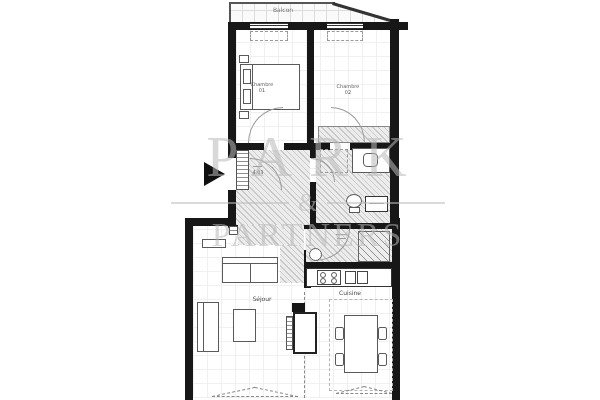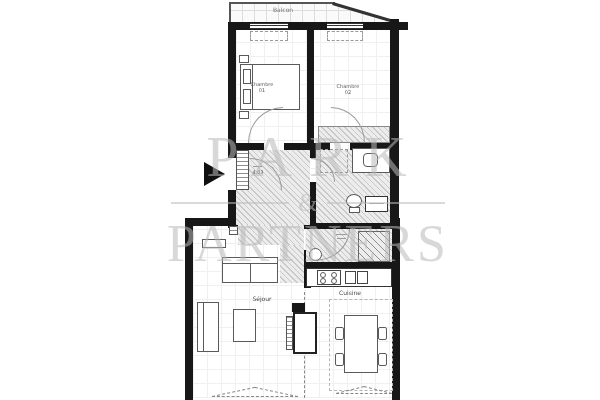--- a/index.html
+++ b/index.html
@@ -25,21 +25,21 @@
         background-image:repeating-linear-gradient(0deg,transparent 0 3px,#909090 3px 4px);}
   .micro{position:absolute;height:1px;background:#9b9b9b;}
   .circle{border-radius:50%;}
   #watermark{position:absolute;left:132px;top:128px;width:352px;z-index:40;pointer-events:none;
       display:flex;flex-direction:column;align-items:center;opacity:.55;
       font-family:"Liberation Serif","DejaVu Serif",serif;color:#b9b9b9;}
   #wm1{font-size:58px;letter-spacing:17px;line-height:1;margin-left:14px;}
   #wm-amp-row{display:flex;align-items:center;gap:9px;margin:4px 0 2px 0;}
   .wm-rule{width:118px;height:2px;background:#bdbdbd;}
   #wm-amp{font-size:26px;line-height:1;}
-  #wm2{font-size:52px;letter-spacing:3px;line-height:1;}
+  #wm2{font-size:34px;letter-spacing:3px;line-height:1;}
   .shower{position:absolute;background-color:#ededed;border:1px solid #666;box-sizing:border-box;
         background-image:repeating-linear-gradient(45deg,#8f8f8f 0 1px,transparent 1px 5px);}
   .tri-right{position:absolute;width:0;height:0;border-top:12px solid transparent;
         border-bottom:12px solid transparent;border-left:21px solid #101010;}
 </style>
 </head>
 <body>
 
 <div id="canvas">
 

